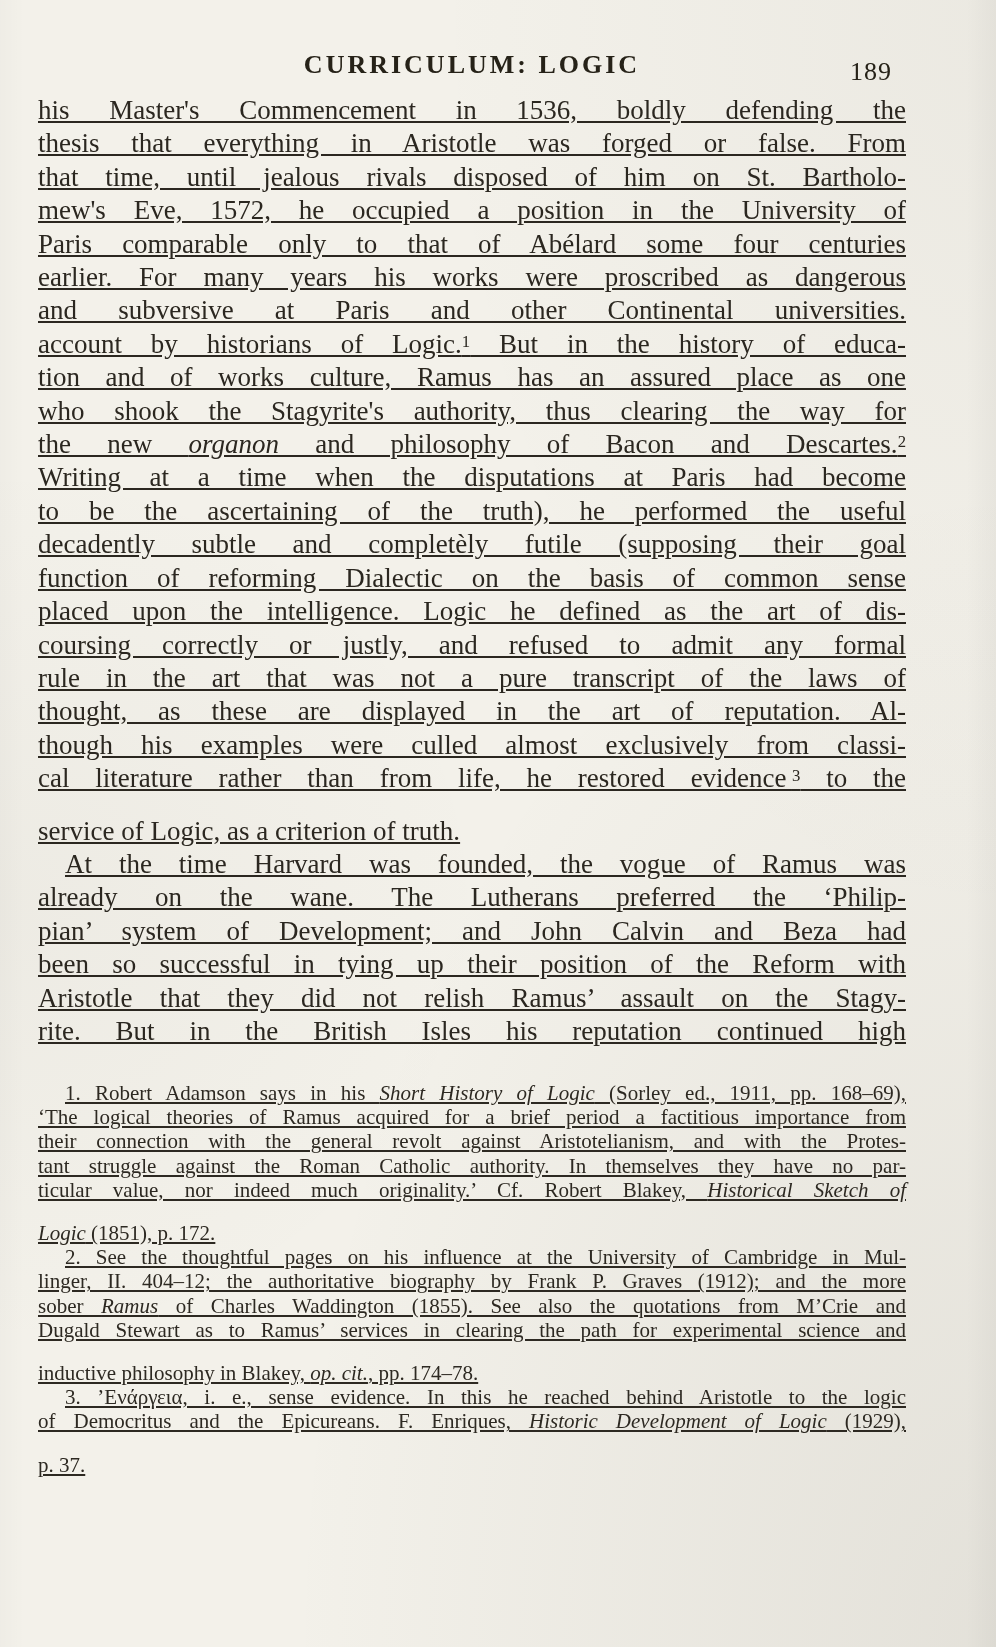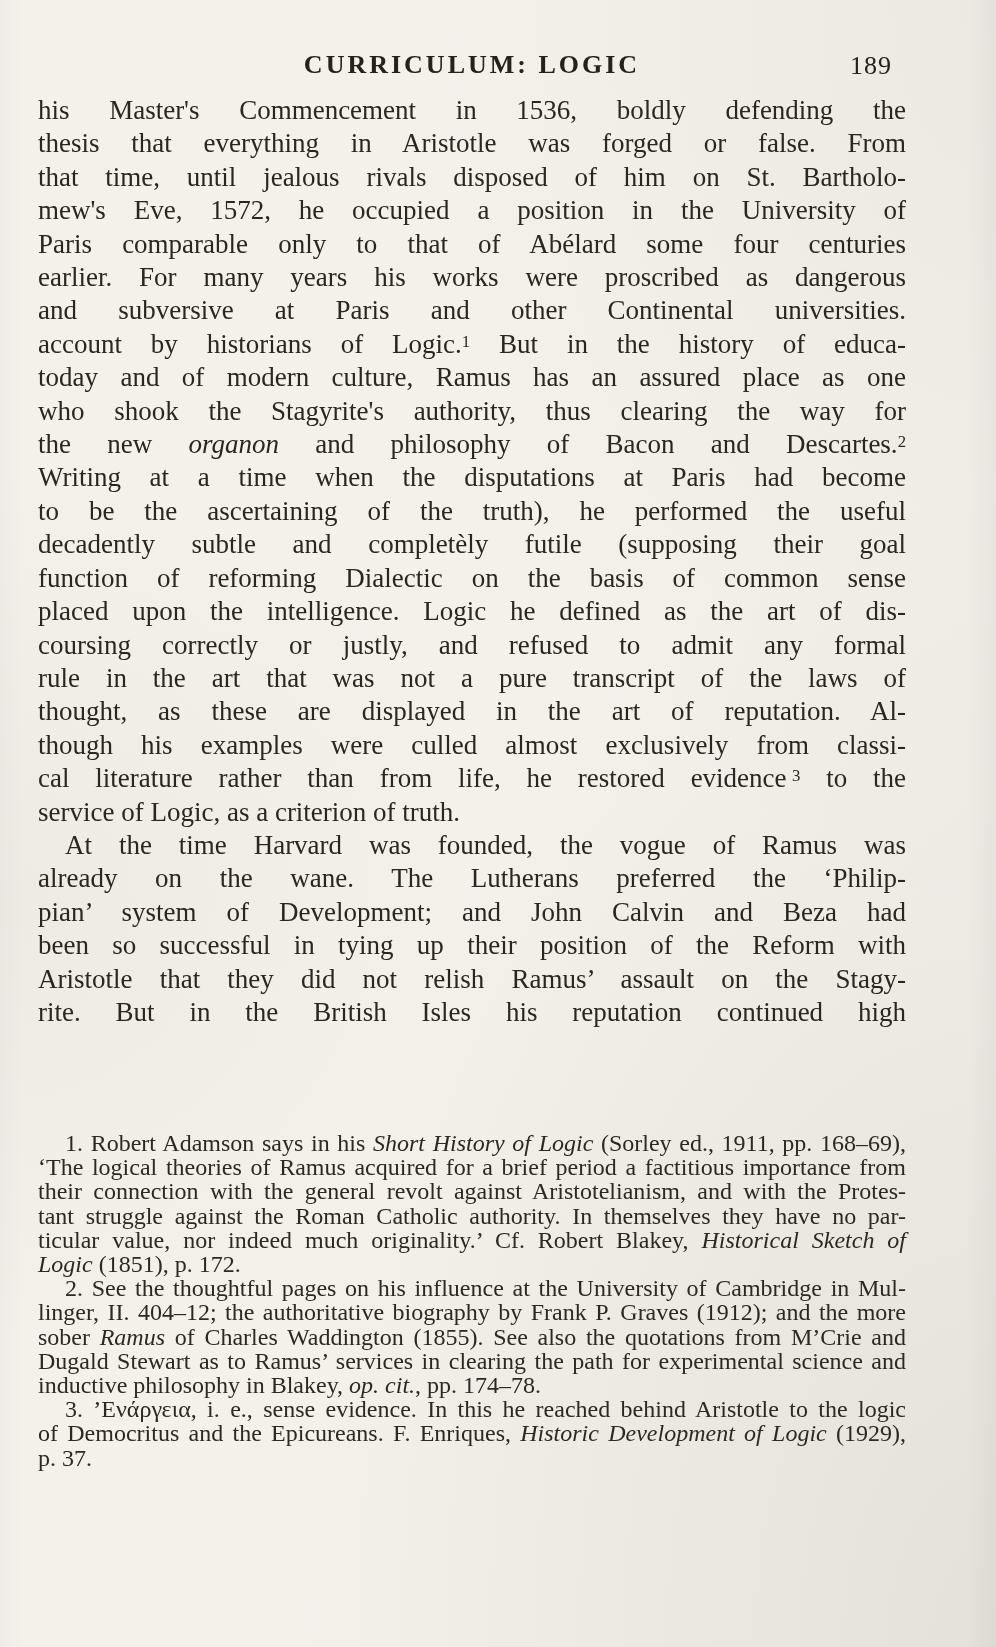--- a/index.html
+++ b/index.html
@@ -34,52 +34,54 @@
     left: 0; right: 0;
     text-align: center;
     font-size: 26px;
     font-weight: bold;
     letter-spacing: 3px;
     color: #262218;
   }
   .head-page {
     position: absolute;
     right: 14px;
-    top: 1px;
+    top: 7px;
     font-size: 26px;
     letter-spacing: 1px;
     color: #262218;
   }
   .body-text {
     position: absolute;
     top: 94px;
     left: 38px;
     width: 868px;
     font-size: 27px;
     line-height: 33.4px;
     color: #2b2720;
   }
   .footnotes {
     position: absolute;
-    top: 1131px;
+    top: 1081px;
     left: 38px;
     width: 868px;
-    font-size: 24px;
+    font-size: 21px;
     line-height: 24.2px;
     color: #2d2922;
   }
   .para, .footnote { margin: 0; }
   .tline {
     text-align: justify;
     text-align-last: justify;
     -moz-text-align-last: justify;
     white-space: normal;
+    text-decoration: underline;
   }
   .tline-last {
     text-align-last: left;
+    margin-top: 19px;
     -moz-text-align-last: left;
   }
   .indent .tline:first-child { text-indent: 27px; }
   .it { font-style: italic; }
   sup {
     font-size: 0.62em;
     line-height: 0;
     vertical-align: 6px;
   }
 </style>
@@ -96,21 +98,21 @@
   <div class="body-text">
     <div class="para">
         <div class="tline"><span>his Master's Commencement in 1536, boldly defending the</span></div>
         <div class="tline"><span>thesis that everything in Aristotle was forged or false.  From</span></div>
         <div class="tline"><span>that time, until jealous rivals disposed of him on St. Bartholo-</span></div>
         <div class="tline"><span>mew's Eve, 1572, he occupied a position in the University of</span></div>
         <div class="tline"><span>Paris comparable only to that of Abélard some four centuries</span></div>
         <div class="tline"><span>earlier.  For many years his works were proscribed as dangerous</span></div>
         <div class="tline"><span>and subversive at Paris and other Continental universities.</span></div>
         <div class="tline"><span>account by historians of Logic.</span><sup>1</sup><span>  But in the history of educa-</span></div>
-        <div class="tline"><span>today and of modern culture, Ramus has an assured place as one</span></div>
+        <div class="tline"><span>tion and of works culture, Ramus has an assured place as one</span></div>
         <div class="tline"><span>who shook the Stagyrite's authority, thus clearing the way for</span></div>
         <div class="tline"><span>the new </span><span class="it">organon</span><span> and philosophy of Bacon and Descartes.</span><sup>2</sup></div>
         <div class="tline"><span>Writing at a time when the disputations at Paris had become</span></div>
         <div class="tline"><span>to be the ascertaining of the truth), he performed the useful</span></div>
         <div class="tline"><span>decadently subtle and completèly futile (supposing their goal</span></div>
         <div class="tline"><span>function of reforming Dialectic on the basis of common sense</span></div>
         <div class="tline"><span>placed upon the intelligence.  Logic he defined as the art of dis-</span></div>
         <div class="tline"><span>coursing correctly or justly, and refused to admit any formal</span></div>
         <div class="tline"><span>rule in the art that was not a pure transcript of the laws of</span></div>
         <div class="tline"><span>thought, as these are displayed in the art of reputation.  Al-</span></div>

